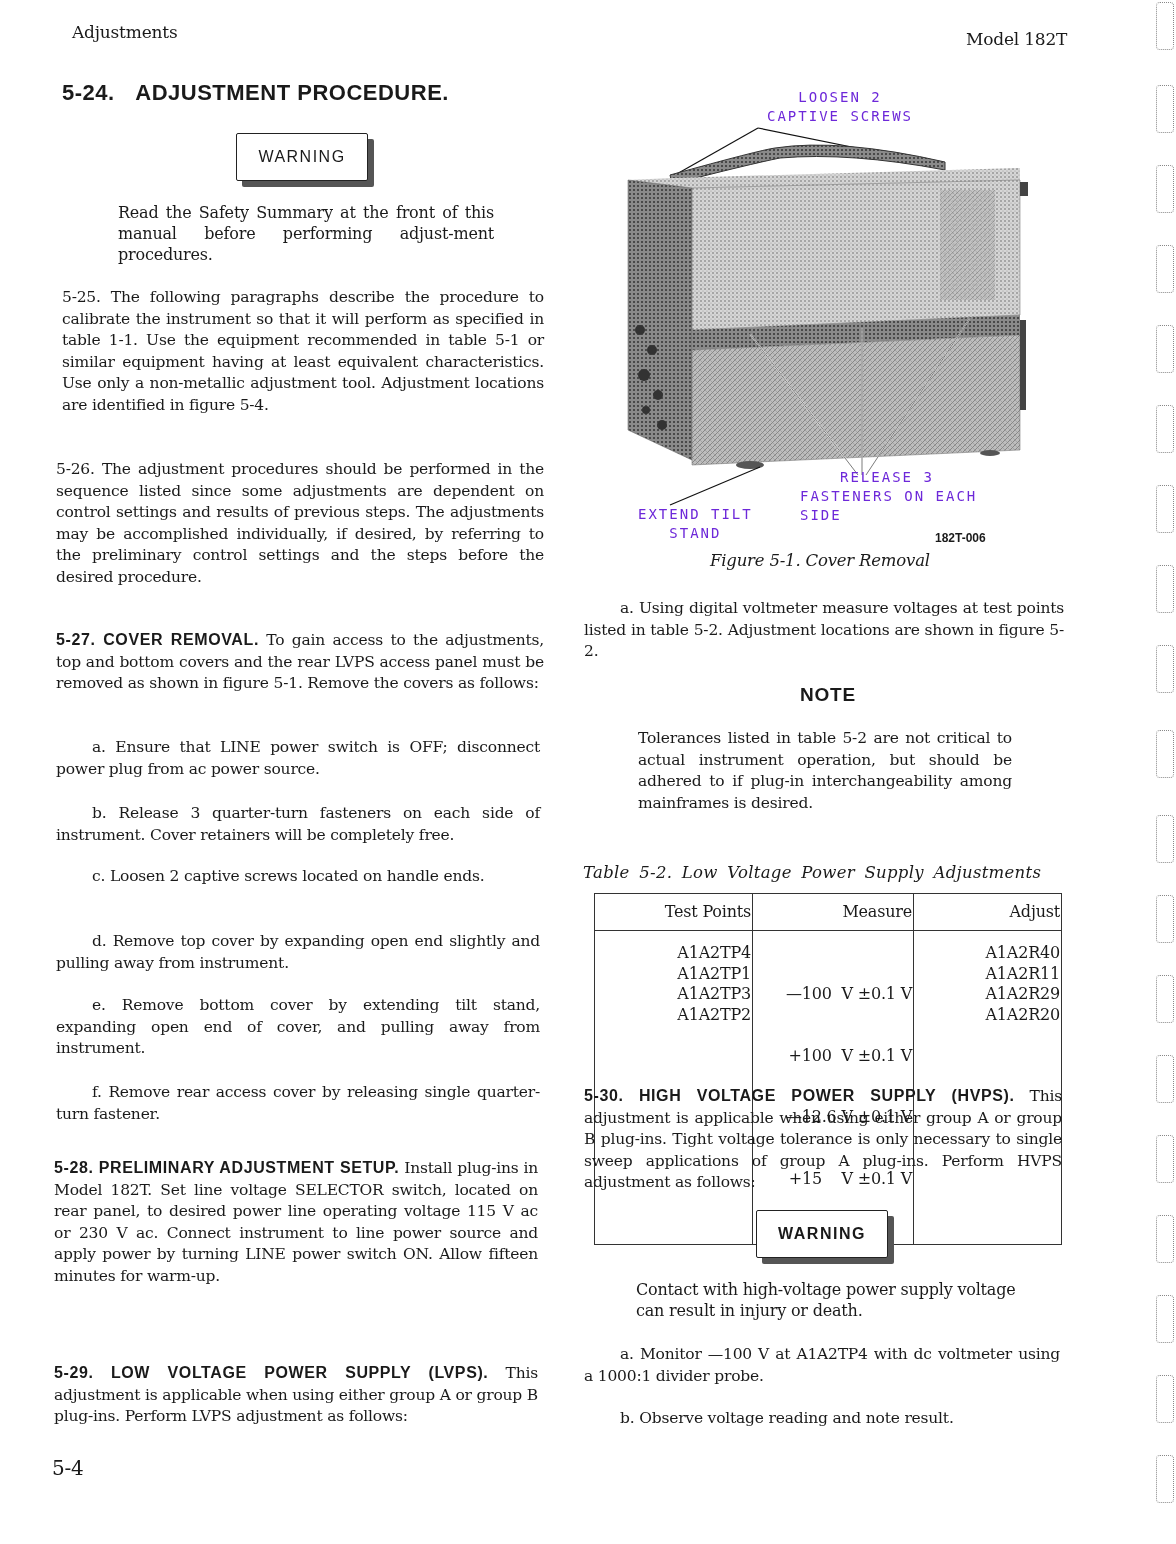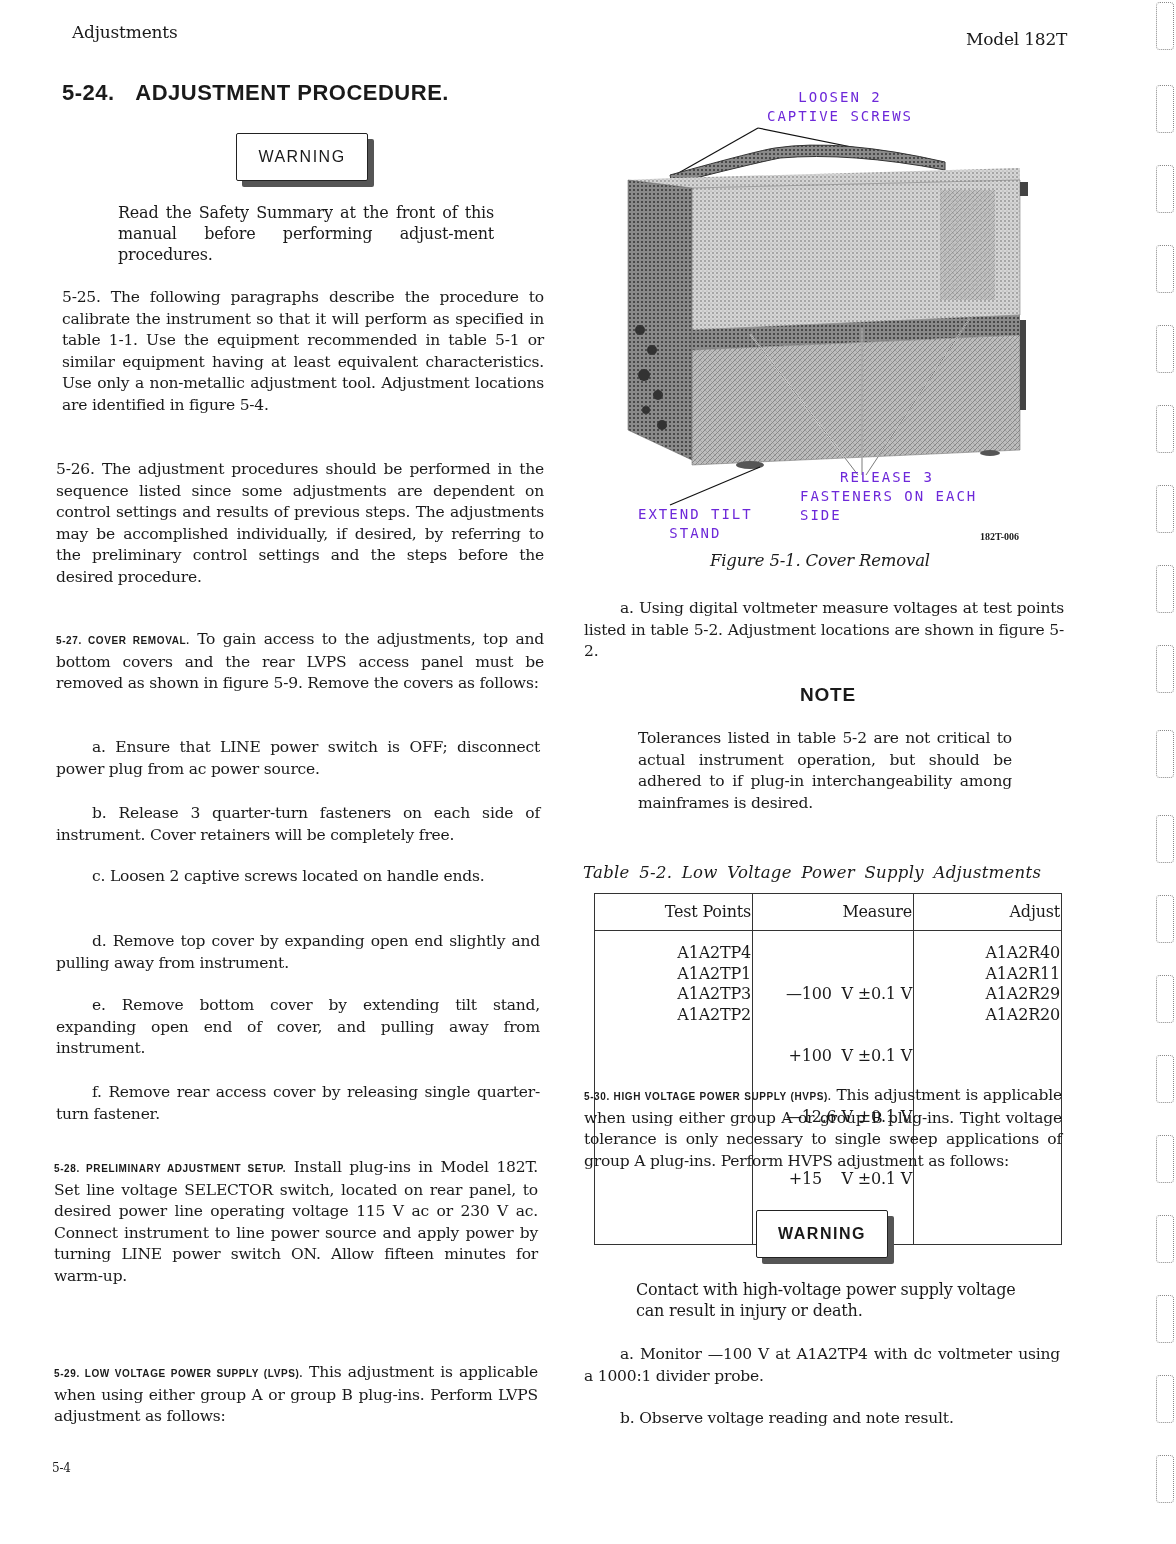--- a/index.html
+++ b/index.html
@@ -4,21 +4,21 @@
 <style>
   html, body { margin:0; padding:0; background:#fff; }
   body { width:1176px; height:1544px; position:relative; overflow:hidden; color:#1a1a1a;
          font-family:"DejaVu Serif", "Liberation Serif", serif; }
   .serif { font-family:"DejaVu Serif", "Liberation Serif", serif; font-size:15.5px; line-height:21.6px; letter-spacing:-0.2px; }
   .sans-b { font-family:"Liberation Sans", "DejaVu Sans", sans-serif; font-weight:bold; }
   .abs { position:absolute; }
   .just { text-align:justify; }
   .hdr { font-size:17px; }
   .sec-title { font-family:Liberation Sans, sans-serif; font-weight:bold; font-size:22px; letter-spacing:0.5px; }
-  .inline-head { font-family:"Liberation Sans", "DejaVu Sans", sans-serif; font-weight:bold; font-size:10px; letter-spacing:0.6px; }
+  .inline-head { font-family:"Liberation Sans", "DejaVu Sans", sans-serif; font-weight:bold; font-size:16px; letter-spacing:0.6px; }
   .warn-box { position:absolute; border:1.5px solid #222; background:#fff;
               font-family:"Liberation Sans", "DejaVu Sans", sans-serif; font-size:16px; letter-spacing:1.5px;
               display:flex; align-items:center; justify-content:center;
               box-shadow:6px 6px 0 #555; border-radius:2px; }
   .warn-box.bold { font-weight:bold; }
   .indent { text-indent:36px; }
   .fig-label { font-family:"DejaVu Sans Mono", "Liberation Mono", monospace; font-size:14px; letter-spacing:2px; line-height:19px; color:#6d28d9; }
   .fig-caption { font-style:italic; font-size:16.5px; }
   table.lv { border-collapse:collapse; font-size:16px; }
   table.lv th, table.lv td { border:1.5px solid #333; text-align:right; font-weight:normal; }
@@ -39,39 +39,39 @@
 
 <div class="warn-box" style="left:236px; top:133px; width:130px; height:46px;">
   <span>WARNING</span>
 </div>
 <div class="abs serif just" style="left:118px; top:202px; width:376px; font-size:16px; line-height:21px;">Read the Safety Summary at the front of this manual before performing adjust-ment procedures.</div>
 
 <div class="abs serif just" style="left:62px; top:287px; width:482px;">5-25.  The following paragraphs describe the procedure to calibrate the instrument so that it will perform as specified in table 1-1. Use the equipment recommended in table 5-1 or similar equipment having at least equivalent characteristics. Use only a non-metallic adjustment tool. Adjustment locations are identified in figure 5-4.</div>
 <div class="abs serif just" style="left:56px; top:459px; width:488px;">5-26.  The adjustment procedures should be performed in the sequence listed since some adjustments are dependent on control settings and results of previous steps. The adjustments may be accomplished individually, if desired, by referring to the preliminary control settings and the steps before the desired procedure.</div>
 
 <div class="abs serif just" style="left:56px; top:629px; width:488px;">
-  <span class="inline-head">5-27.  COVER REMOVAL.</span><span> To gain access to the adjustments, top and bottom covers and the rear LVPS access panel must be removed as shown in figure 5-9. Remove the covers as follows:</span>
+  <span class="inline-head">5-27.  COVER REMOVAL.</span><span> To gain access to the adjustments, top and bottom covers and the rear LVPS access panel must be removed as shown in figure 5-1. Remove the covers as follows:</span>
 </div>
 
 <div class="abs serif just indent" style="left:56px; top:737px; width:484px;">a.  Ensure that LINE power switch is OFF; disconnect power plug from ac power source.</div>
 <div class="abs serif just indent" style="left:56px; top:803px; width:484px;">b.  Release 3 quarter-turn fasteners on each side of instrument. Cover retainers will be completely free.</div>
 <div class="abs serif just indent" style="left:56px; top:866px; width:484px;">c.  Loosen 2 captive screws located on handle ends.</div>
 <div class="abs serif just indent" style="left:56px; top:931px; width:484px;">d.  Remove top cover by expanding open end slightly and pulling away from instrument.</div>
 <div class="abs serif just indent" style="left:56px; top:995px; width:484px;">e.  Remove bottom cover by extending tilt stand, expanding open end of cover, and pulling away from instrument.</div>
 <div class="abs serif just indent" style="left:56px; top:1082px; width:484px;">f.  Remove rear access cover by releasing single quarter-turn fastener.</div>
 
 <div class="abs serif just" style="left:54px; top:1157px; width:484px;">
   <span class="inline-head">5-28.  PRELIMINARY ADJUSTMENT SETUP.</span><span> Install plug-ins in Model 182T. Set line voltage SELECTOR switch, located on rear panel, to desired power line operating voltage 115 V ac or 230 V ac. Connect instrument to line power source and apply power by turning LINE power switch ON. Allow fifteen minutes for warm-up.</span>
 </div>
 
 <div class="abs serif just" style="left:54px; top:1362px; width:484px;">
   <span class="inline-head">5-29.  LOW VOLTAGE POWER SUPPLY (LVPS).</span><span> This adjustment is applicable when using either group A or group B plug-ins. Perform LVPS adjustment as follows:</span>
 </div>
 
-<div class="abs serif" style="left:52px; top:1458px; font-size:12px;">5-4</div>
+<div class="abs serif" style="left:52px; top:1458px; font-size:20px;">5-4</div>
 
 <div class="abs fig-label" style="left:760px; top:88px; width:160px; text-align:center;">
   <div>LOOSEN 2</div>
   <div>CAPTIVE SCREWS</div>
 </div>
 
 <svg class="abs" style="left:600px; top:120px;" width="450" height="400" viewBox="0 0 450 400">
   <defs>
     <pattern id="dots" width="4" height="4" patternUnits="userSpaceOnUse">
       <rect width="4" height="4" fill="#d6d6d6"></rect>
@@ -131,21 +131,21 @@
 
 <div class="abs fig-label" style="left:800px; top:468px;">
   <div style="padding-left:40px;">RELEASE 3</div>
   <div>FASTENERS ON EACH</div>
   <div>SIDE</div>
 </div>
 <div class="abs fig-label" style="left:638px; top:505px; text-align:center;">
   <div>EXTEND TILT</div>
   <div>STAND</div>
 </div>
-<div class="abs sans-b" style="left:980px; top:531px; font-size:10px;font-family:Liberation Serif, serif;">182T-006</div>
+<div class="abs sans-b" style="left:935px; top:531px; font-size:12px;">182T-006</div>
 <div class="abs serif fig-caption" style="left:710px; top:550px;">Figure 5-1. Cover Removal</div>
 
 <div class="abs serif just indent" style="left:584px; top:598px; width:480px;">a.  Using digital voltmeter measure voltages at test points listed in table 5-2. Adjustment locations are shown in figure 5-2.</div>
 
 <div class="abs sans-b" style="left:800px; top:684px; font-size:19px; letter-spacing:0.8px;">NOTE</div>
 <div class="abs serif just" style="left:638px; top:728px; width:374px;">Tolerances listed in table 5-2 are not critical to actual instrument operation, but should be adhered to if plug-in interchangeability among mainframes is desired.</div>
 
 <div class="abs serif" style="left:583px; top:862px; font-style:italic; font-size:16.5px; letter-spacing:0.3px; word-spacing:4px;">Table 5-2. Low Voltage Power Supply Adjustments</div>
 
 <table class="abs lv serif" style="left:594px; top:893px; width:468px;">

